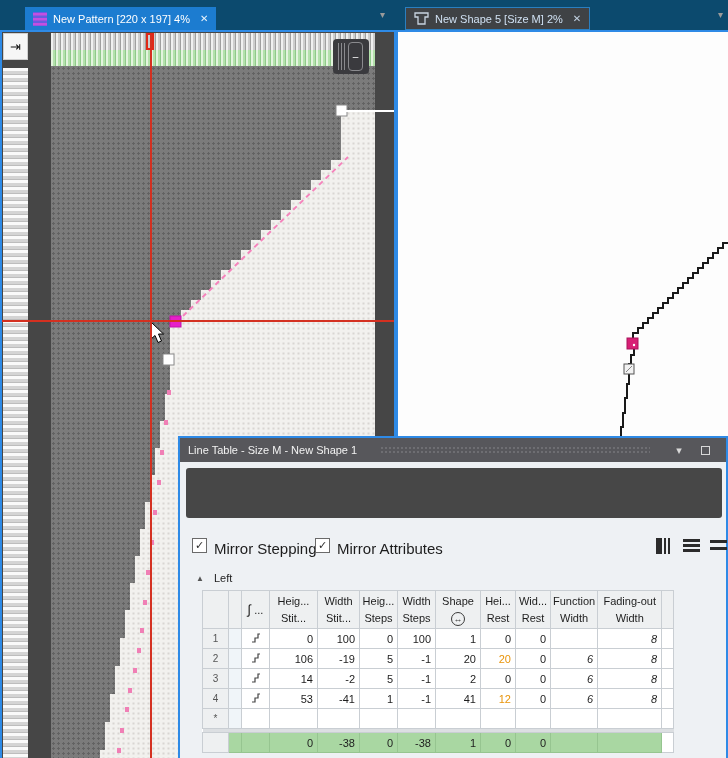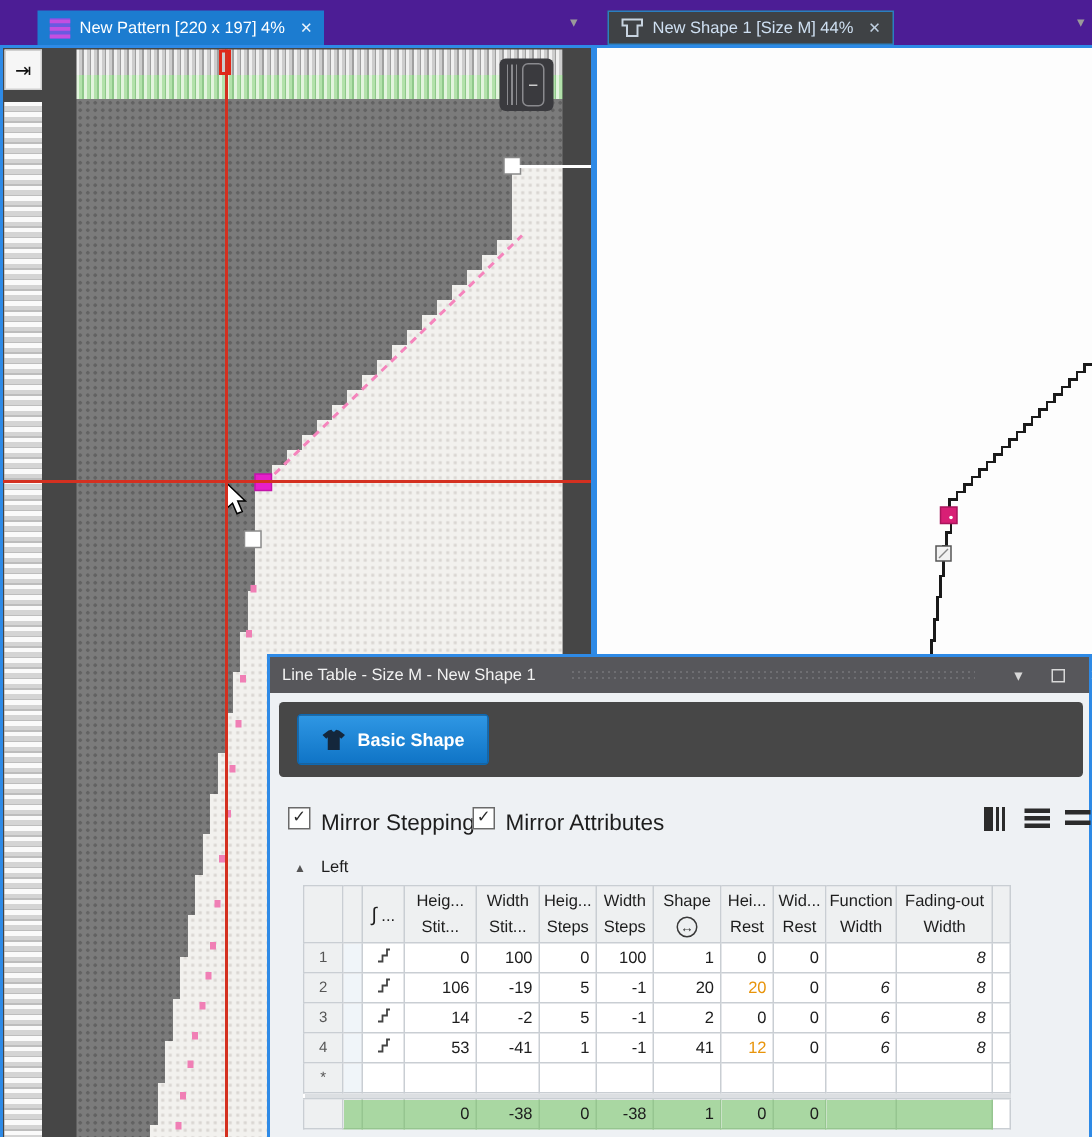--- a/index.html
+++ b/index.html
@@ -1,21 +1,21 @@
 <!DOCTYPE html>
 <html><head>
 <meta charset="utf-8">
 <style>
   * { margin:0; padding:0; box-sizing:border-box; }
   html,body { width:728px; height:758px; overflow:hidden; }
   body { font-family:"Liberation Sans", sans-serif; background:#3b3b3b; }
   #app { position:relative; width:728px; height:758px; overflow:hidden; }
 
   
-  .tabbar { position:absolute; top:0; height:30px; background:#4c1d95; }
+  .tabbar { position:absolute; top:0; height:30px; background:#0c4a6e; }
   #tabbar-left { left:0; width:396px; }
   #tabbar-right { left:396px; width:332px; }
   .tab { position:absolute; top:7px; height:23px; display:flex; align-items:center; gap:6px;
          padding:0 8px; font-size:11px; cursor:default; }
   .tab.active { background:#1c7cd0; color:#fff; }
   .tab.inactive { background:#3f4245; color:#cfe0f2; border:1px solid #2a7fc0; }
   .tab .close { font-size:10px; margin-left:4px; opacity:.9; }
   .tab-overflow { position:absolute; top:9px; color:#9a9a9a; font-size:10px; }
 
   
@@ -115,21 +115,21 @@
       <span>New Pattern [220 x 197] 4%</span>
       <span class="close">✕</span>
     </div>
     <span class="tab-overflow" style="left:380px;">▾</span>
   </div>
   <div id="tabbar-right" class="tabbar">
     <div class="tab inactive" style="left:9px;">
       <svg width="15" height="13" viewBox="0 0 15 13">
         <path d="M1,1 h13 v4 h-3 v7 h-7 v-7 h-3 z" fill="none" stroke="#c8d4e0" stroke-width="1.3"></path>
       </svg>
-      <span>New Shape 1 [Size M] 44%</span>
+      <span>New Shape 5 [Size M] 2%</span>
       <span class="close">✕</span>
     </div>
     <span class="tab-overflow" style="left:322px;">▾</span>
   </div>
 
   <div id="win-pattern">
     <div id="dock-btn">
       <span>⇥</span>
     </div>
     <div id="margin-left"></div>
@@ -209,26 +209,20 @@
       <span id="lt-title">Line Table - Size M - New Shape 1</span>
       <span id="lt-tex"></span>
       <span id="lt-min" class="lt-ctrl">▾</span>
       <span id="lt-max" class="lt-ctrl">
           <span class="sq"></span>
         </span>
       <span id="lt-close" class="lt-ctrl">✕</span>
     </div>
     <div id="lt-content">
       <div id="lt-strip"></div>
-      <div id="basic-shape-btn">
-        <svg width="17" height="15" viewBox="0 0 17 15">
-          <path d="M5,1 L7,0.5 Q8.5,3 10,0.5 L12,1 L16,4 L13.5,6.5 L12.5,5.5 L12.5,14 L4.5,14 L4.5,5.5 L3.5,6.5 L1,4 Z" fill="#14273c"></path>
-        </svg>
-        <span>Basic Shape</span>
-      </div>
 
       <span id="cb1" class="cb"><span>✓</span></span>
       <span id="cb1-label" class="cb-label">Mirror Stepping</span>
       <span id="cb2" class="cb"><span>✓</span></span>
       <span id="cb2-label" class="cb-label">Mirror Attributes</span>
 
       <div class="viewicons">
         <span id="vi-bars" class="vi">
             <span class="b1"></span>
             <span class="b2"></span>

